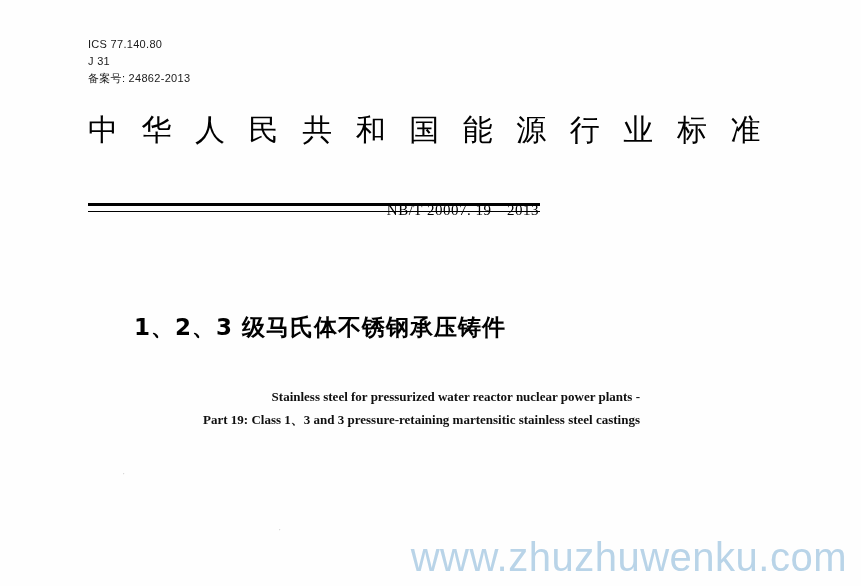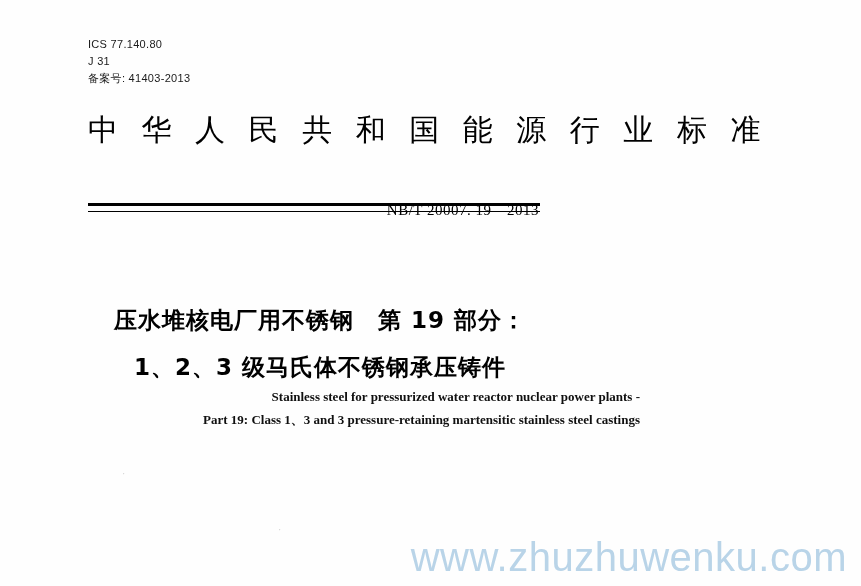--- a/index.html
+++ b/index.html
@@ -148,33 +148,32 @@
   }
 </style>
 </head>
 <body>
 
 <div class="page">
 
   <div class="ics-block">
     <div>ICS 77.140.80</div>
     <div>J 31</div>
-    <div>备案号: 41403-2013</div>
+    <div>备案号: 24862-2013</div>
   </div>
 
 
   <div class="org-line">中 华 人 民 共 和 国 能 源 行 业 标 准</div>
 
   <div class="std-number">NB/T 20007. 19—2013</div>
 
   <div class="rule-thick"></div>
   <div class="rule-thin"></div>
 
   <div class="title-cn">
-    <span>压水堆核电厂用不锈钢　第 19 部分：</span>
     <span class="line2">1、2、3 级马氏体不锈钢承压铸件</span>
   </div>
 
   <div class="title-en">
     <div>Stainless steel for pressurized water reactor nuclear power plants -</div>
     <div>Part 19: Class 1、3 and 3 pressure-retaining martensitic stainless steel castings</div>
   </div>
 
   <div class="artifact a1">·</div>
   <div class="artifact a2">·</div>

